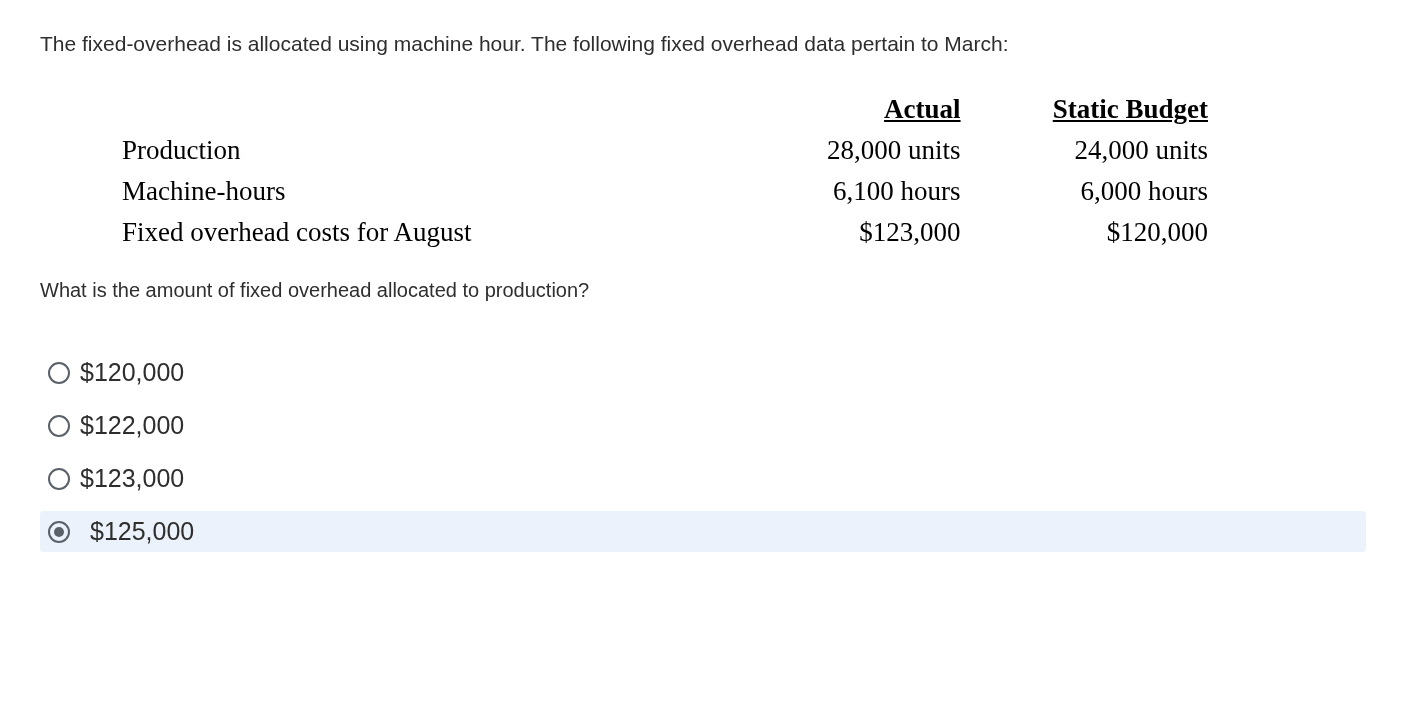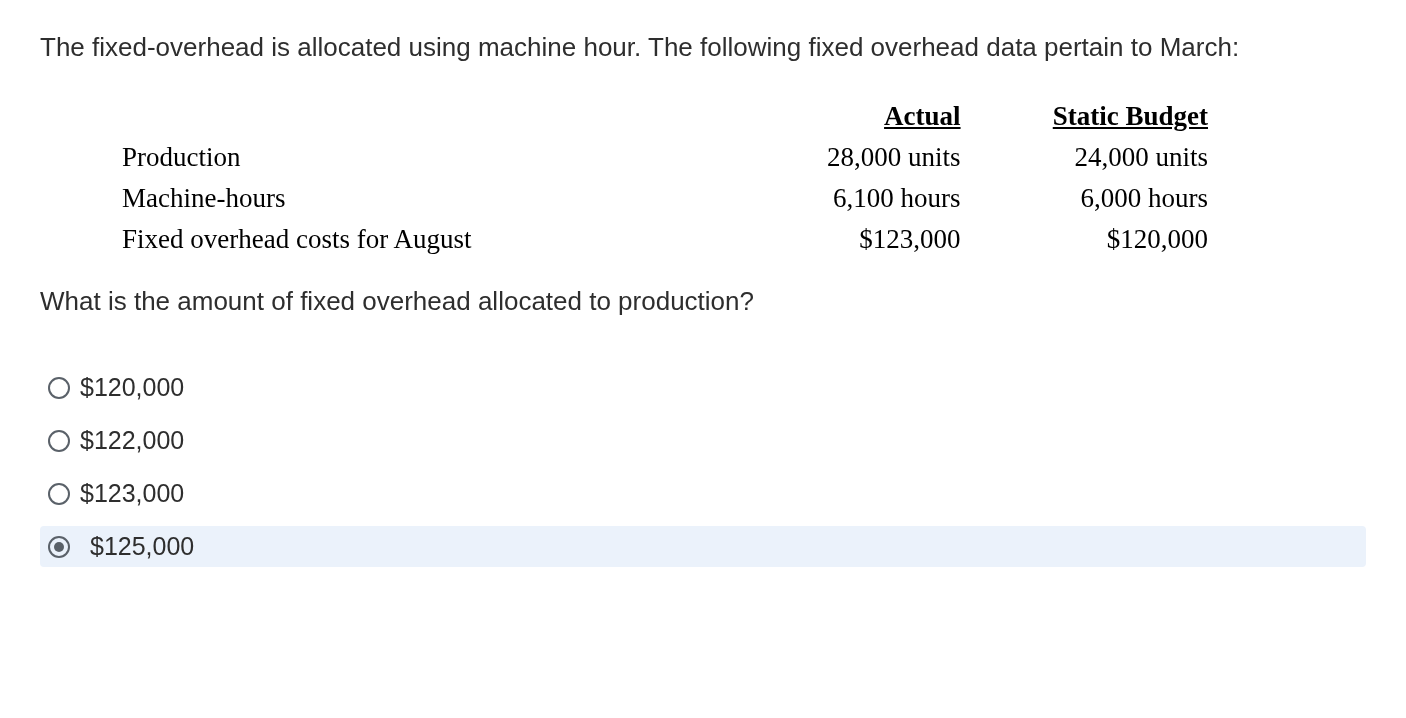--- a/index.html
+++ b/index.html
@@ -8,21 +8,21 @@
       padding: 0;
     }
     body {
       font-family: "Segoe UI", Arial, sans-serif;
       background: #ffffff;
       padding: 30px 40px;
       color: #212121;
       width: 1406px;
     }
     .question-text {
-      font-size: 26px;
+      font-size: 21px;
       line-height: 1.35;
       color: #2e2e2e;
       margin-bottom: 30px;
     }
     .data-table {
       font-family: Georgia, "Times New Roman", serif;
       font-size: 27px;
       color: #000;
       margin: 0 0 25px 60px;
       width: 1130px;
@@ -41,21 +41,21 @@
     }
     .data-table td.label {
       text-align: left;
       width: 540px;
     }
     .data-table td.val {
       text-align: right;
       width: 210px;
     }
     .question-followup {
-      font-size: 26px;
+      font-size: 20px;
       color: #2e2e2e;
       margin-bottom: 50px;
     }
     .options {
       display: flex;
       flex-direction: column;
       gap: 12px;
     }
     .option {
       display: flex;

